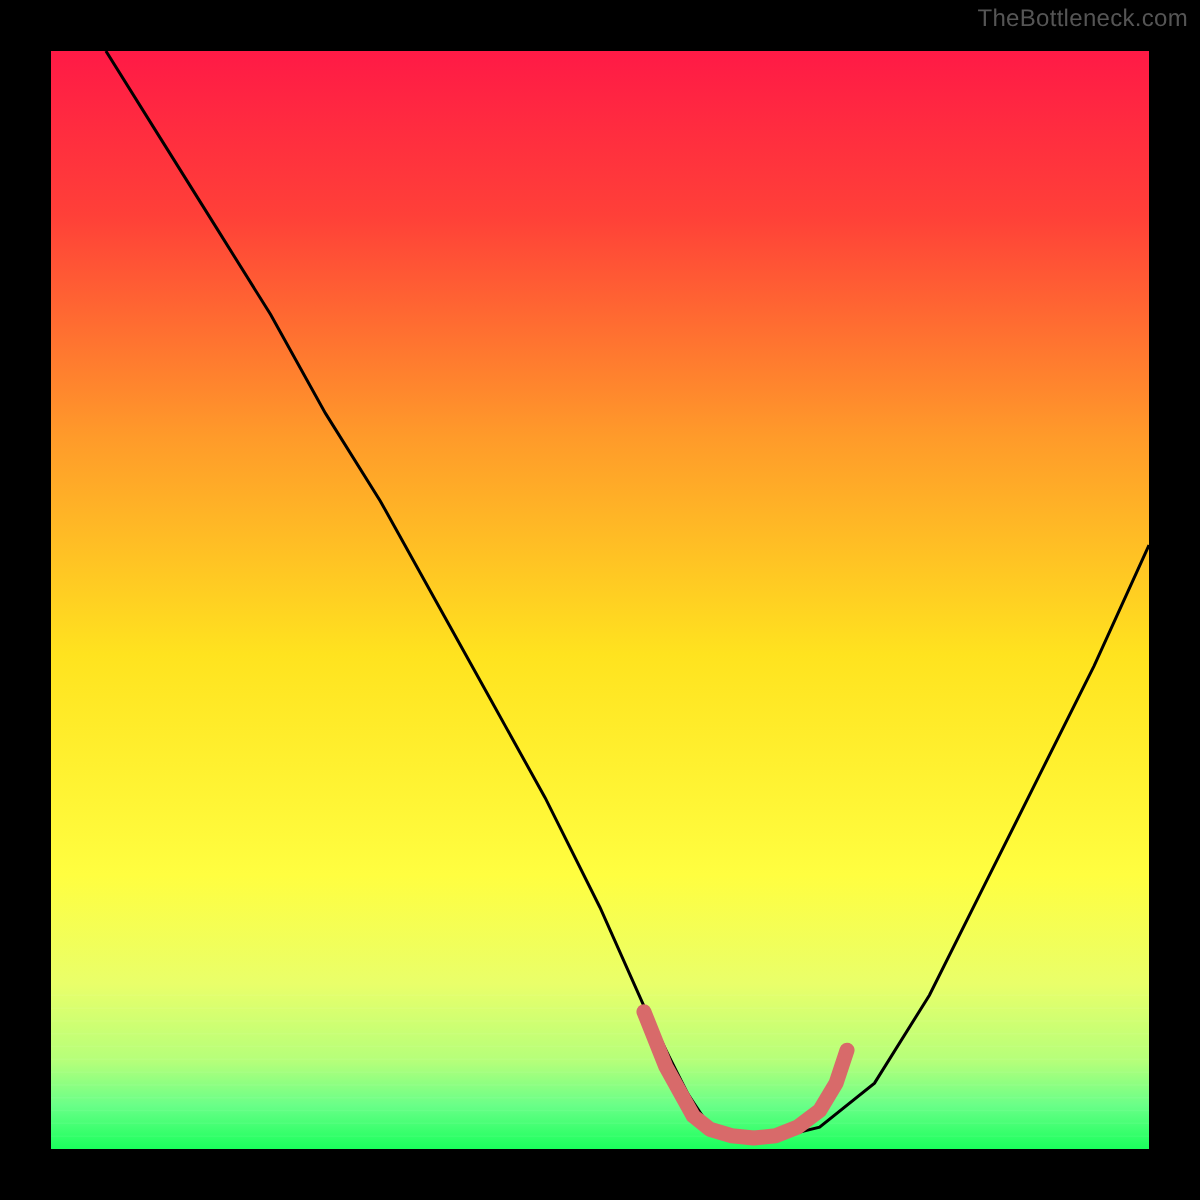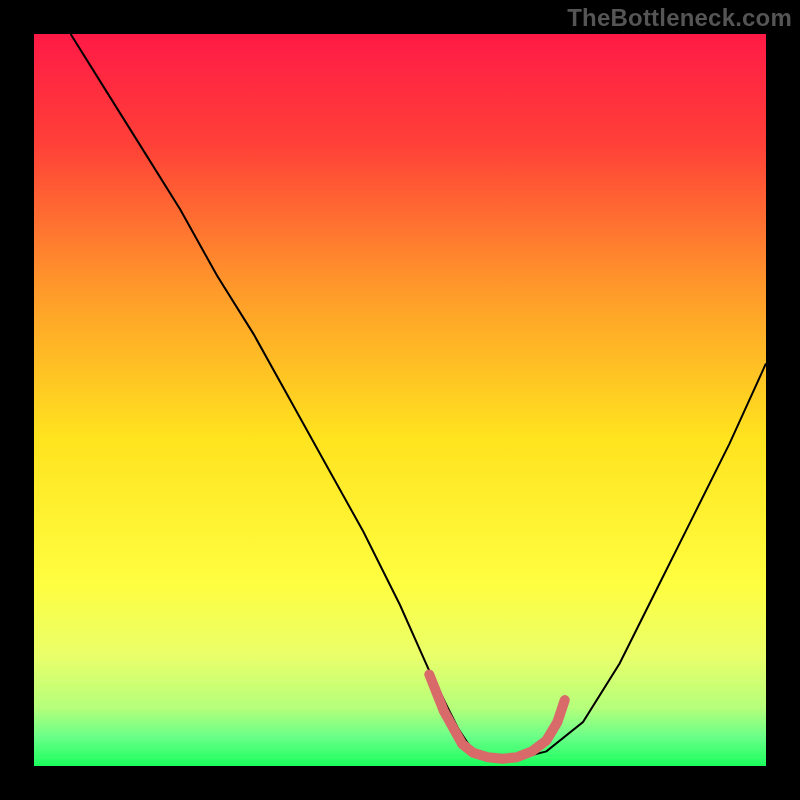--- a/index.html
+++ b/index.html
@@ -15,22 +15,22 @@
     position: relative;
     width: 800px;
     height: 800px;
     background: #000;
   }
   .watermark {
     position: absolute;
     top: 4px;
     right: 8px;
     color: #555;
-    font-size: 24px;
-    font-weight: 700;
+    font-size: 16px;
+    font-weight: 400;
     letter-spacing: 0.2px;
     z-index: 50;
   }
   .plot-area {
     position: absolute;
     left: 34px;
     top: 34px;
     width: 732px;
     height: 732px;
   }

